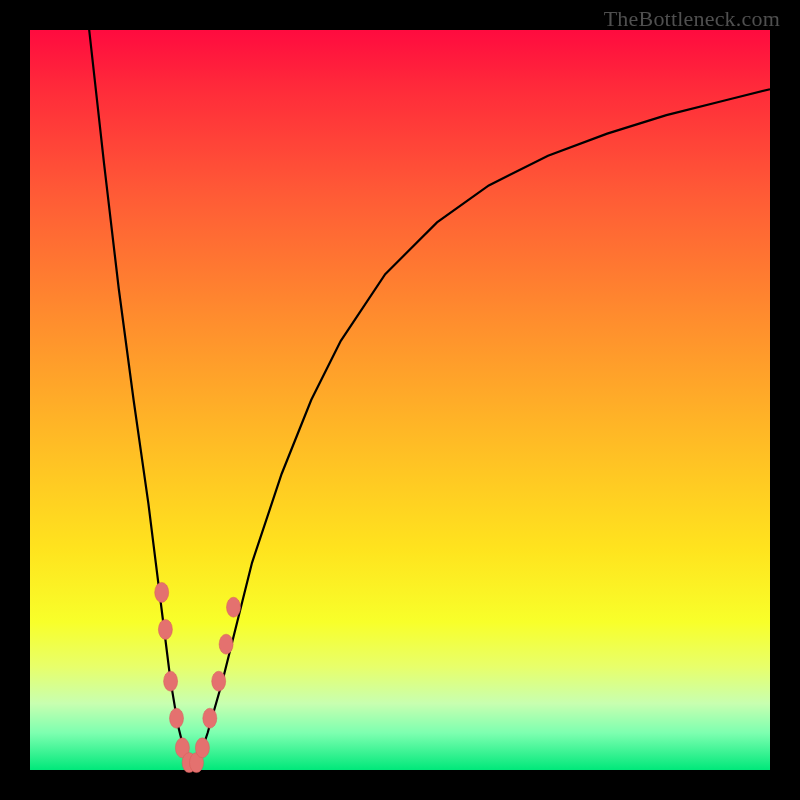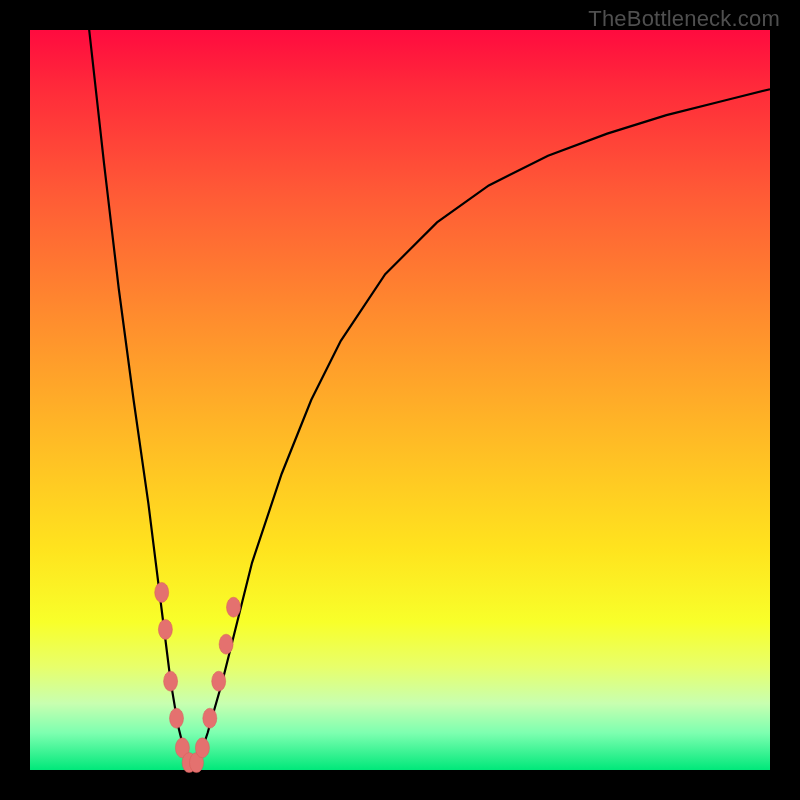--- a/index.html
+++ b/index.html
@@ -9,20 +9,21 @@
     height: 800px;
     overflow: hidden;
     background: #000;
     font-family: Arial, Helvetica, sans-serif;
   }
   .frame {
     position: relative;
     width: 800px;
     height: 800px;
     background: #000;
+    font-family: Liberation Serif, serif;
   }
   .plot-area {
     position: absolute;
     left: 30px;
     top: 30px;
     width: 740px;
     height: 740px;
     
     background: linear-gradient(
       to bottom,

